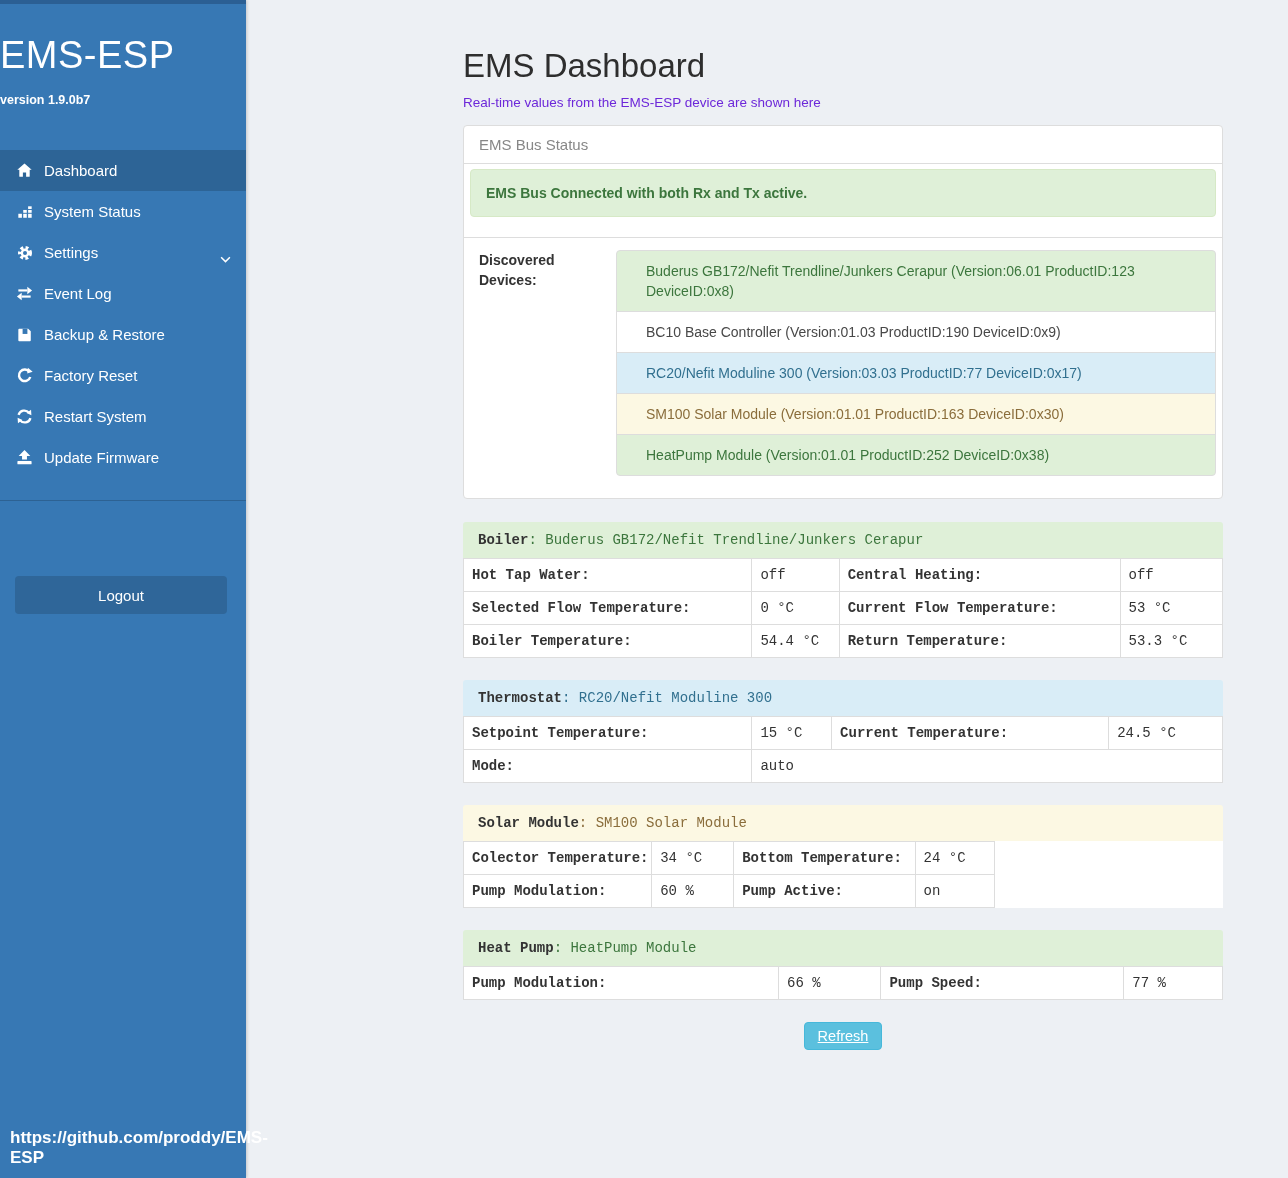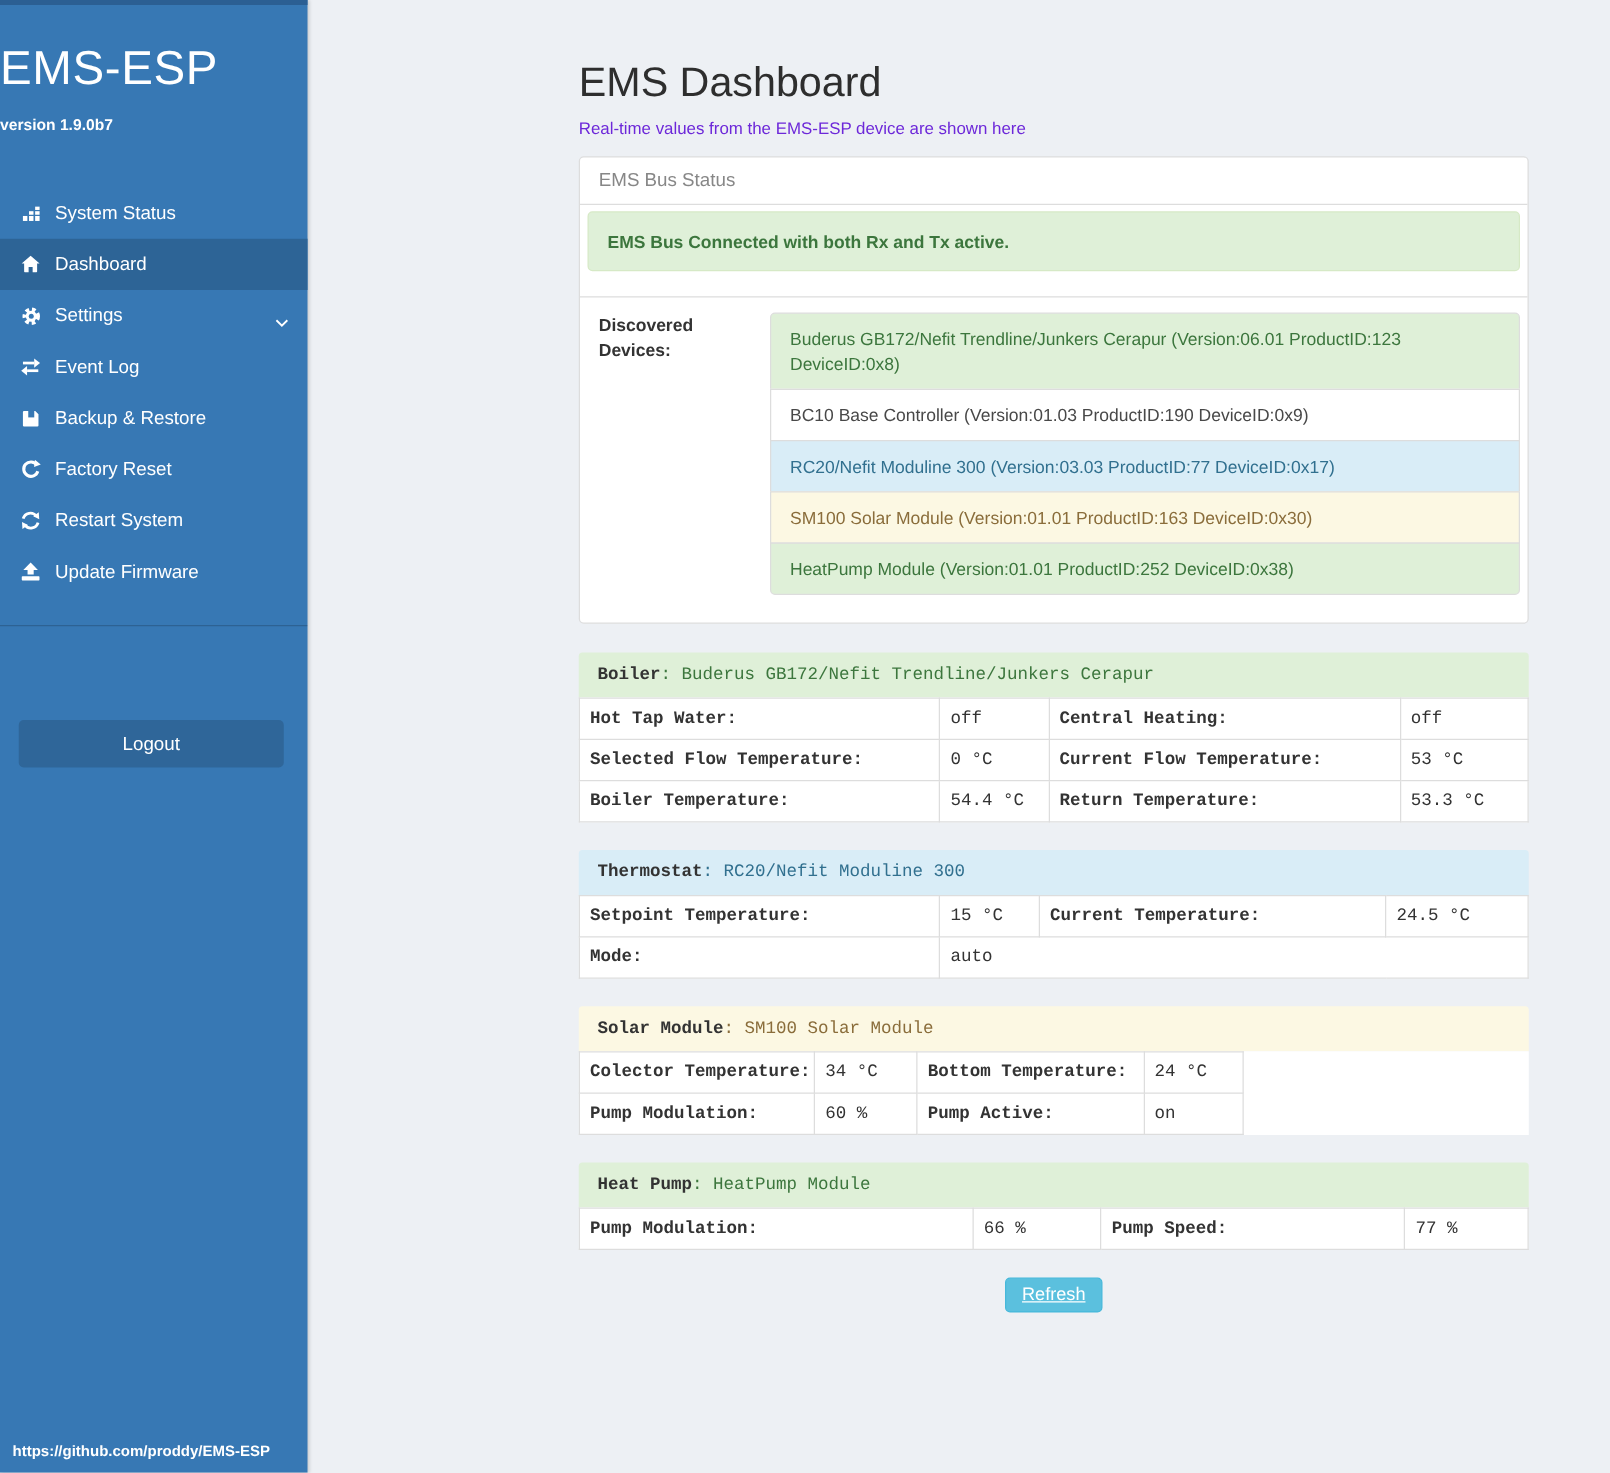--- a/index.html
+++ b/index.html
@@ -36,37 +36,37 @@
   .nav-chevron{position:absolute;right:15px;top:17px;}
   .icon-cut{fill:var(--sidebar-bg);}
   .sidebar-divider{position:absolute;top:500px;left:0;right:0;border-top:1px solid rgba(0,0,0,.18);}
   .btn-help{position:absolute;top:530px;left:15px;width:212px;height:38px;
     background:#fff;color:var(--sidebar-bg);border:none;border-radius:4px;
     font-size:15px;font-family:inherit;cursor:pointer;}
   .btn-logout{position:absolute;top:576px;left:15px;width:212px;height:38px;
     background:var(--logout-bg);color:#fff;border:none;border-radius:4px;
     font-size:15px;font-family:inherit;cursor:pointer;}
   .sidebar-footer{position:absolute;bottom:10px;left:10px;color:#fff;
-    font-size:12px;font-weight:600;text-decoration:none;}
+    font-size:17px;font-weight:600;text-decoration:none;}
 
   
   .content{position:absolute;left:463px;top:47px;width:760px;}
   .page-title{font-size:33px;font-weight:400;color:#2e2e2e;margin:0 0 10px;}
   .page-subtitle{font-size:13.5px;color:#6d28d9;margin:0 0 15px;}
 
   
   .panel{background:#fff;border:1px solid #ddd;border-radius:4px;margin-bottom:23px;}
   .panel-heading{padding:10px 15px;font-size:15px;color:#878787;border-bottom:1px solid #ddd;}
   .alert-section{padding:5px 6px 20px;border-bottom:1px solid #ddd;}
   .alert-success{background:var(--success-bg);border:1px solid var(--success-border);
     border-radius:4px;padding:15px;font-weight:bold;color:var(--success-text);font-size:14px;}
   .devices-section{display:flex;padding:12px 6px 22px;}
   .devices-label{width:146px;padding:0 36px 0 9px;font-weight:bold;font-size:14px;line-height:20px;flex:none;}
   .device-list{flex:1;}
-  .lg-item{padding:10px 15px;font-size:14px;line-height:20px;border:1px solid #ddd;margin-top:-1px;}
+  .lg-item{padding:10px 29px;font-size:14px;line-height:20px;border:1px solid #ddd;margin-top:-1px;}
   .lg-item:first-child{border-radius:4px 4px 0 0;margin-top:0;}
   .lg-item:last-child{border-radius:0 0 4px 4px;}
   .lg-success{background:var(--success-bg);color:var(--success-text);}
   .lg-default{background:#fff;color:#484848;}
   .lg-info{background:var(--info-bg);color:var(--info-text);}
   .lg-warning{background:var(--warning-bg);color:var(--warning-text);}
 
   
   .data-table{margin-bottom:22px;font-family:Liberation Mono, monospace;}
   .dt-header{padding:10px 15px;font-size:14px;border-radius:3px 3px 0 0;}
@@ -86,40 +86,40 @@
 </head>
 <body>
 
 <aside class="sidebar">
   <div class="sidebar-topstrip"></div>
   <div class="brand">
     <div class="brand-title">EMS-ESP</div>
     <div class="brand-version">version 1.9.0b7</div>
   </div>
   <nav class="nav">
+      <div class="nav-item active">
+        <span class="nav-icon">
+          <svg width="17" height="17" viewBox="0 0 18 18">
+            <path fill="#fff" d="M9 1.6 16.6 8.2h-2.1V15a.6.6 0 0 1-.6.6h-3.2v-4.4H7.3v4.4H4.1a.6.6 0 0 1-.6-.6V8.2H1.4Z"></path>
+          </svg>
+        </span>
+        <span class="nav-label">Dashboard</span>
+      </div>
       <div class="nav-item">
         <span class="nav-icon">
           <svg width="16" height="16" viewBox="0 0 18 18" fill="#fff">
             <rect x="1.5" y="11" width="4" height="4.5"></rect>
             <rect x="7" y="11" width="4" height="4.5"></rect>
             <rect x="7" y="6.7" width="4" height="3.2"></rect>
             <rect x="12.5" y="11" width="4" height="4.5"></rect>
             <rect x="12.5" y="6.7" width="4" height="3.2"></rect>
             <rect x="12.5" y="2.6" width="4" height="3"></rect>
           </svg>
         </span>
         <span class="nav-label">System Status</span>
-      </div>
-      <div class="nav-item active">
-        <span class="nav-icon">
-          <svg width="17" height="17" viewBox="0 0 18 18">
-            <path fill="#fff" d="M9 1.6 16.6 8.2h-2.1V15a.6.6 0 0 1-.6.6h-3.2v-4.4H7.3v4.4H4.1a.6.6 0 0 1-.6-.6V8.2H1.4Z"></path>
-          </svg>
-        </span>
-        <span class="nav-label">Dashboard</span>
       </div>
       <div class="nav-item">
         <span class="nav-icon">
           <svg width="18" height="18" viewBox="0 0 18 18">
             <circle cx="9" cy="9" r="5" fill="none" stroke="#fff" stroke-width="4" stroke-dasharray="2.6 2.1"></circle>
             <circle cx="9" cy="9" r="4.4" fill="#fff"></circle>
             <circle class="icon-cut" cx="9" cy="9" r="2"></circle>
           </svg>
         </span>
         <span class="nav-label">Settings</span>

